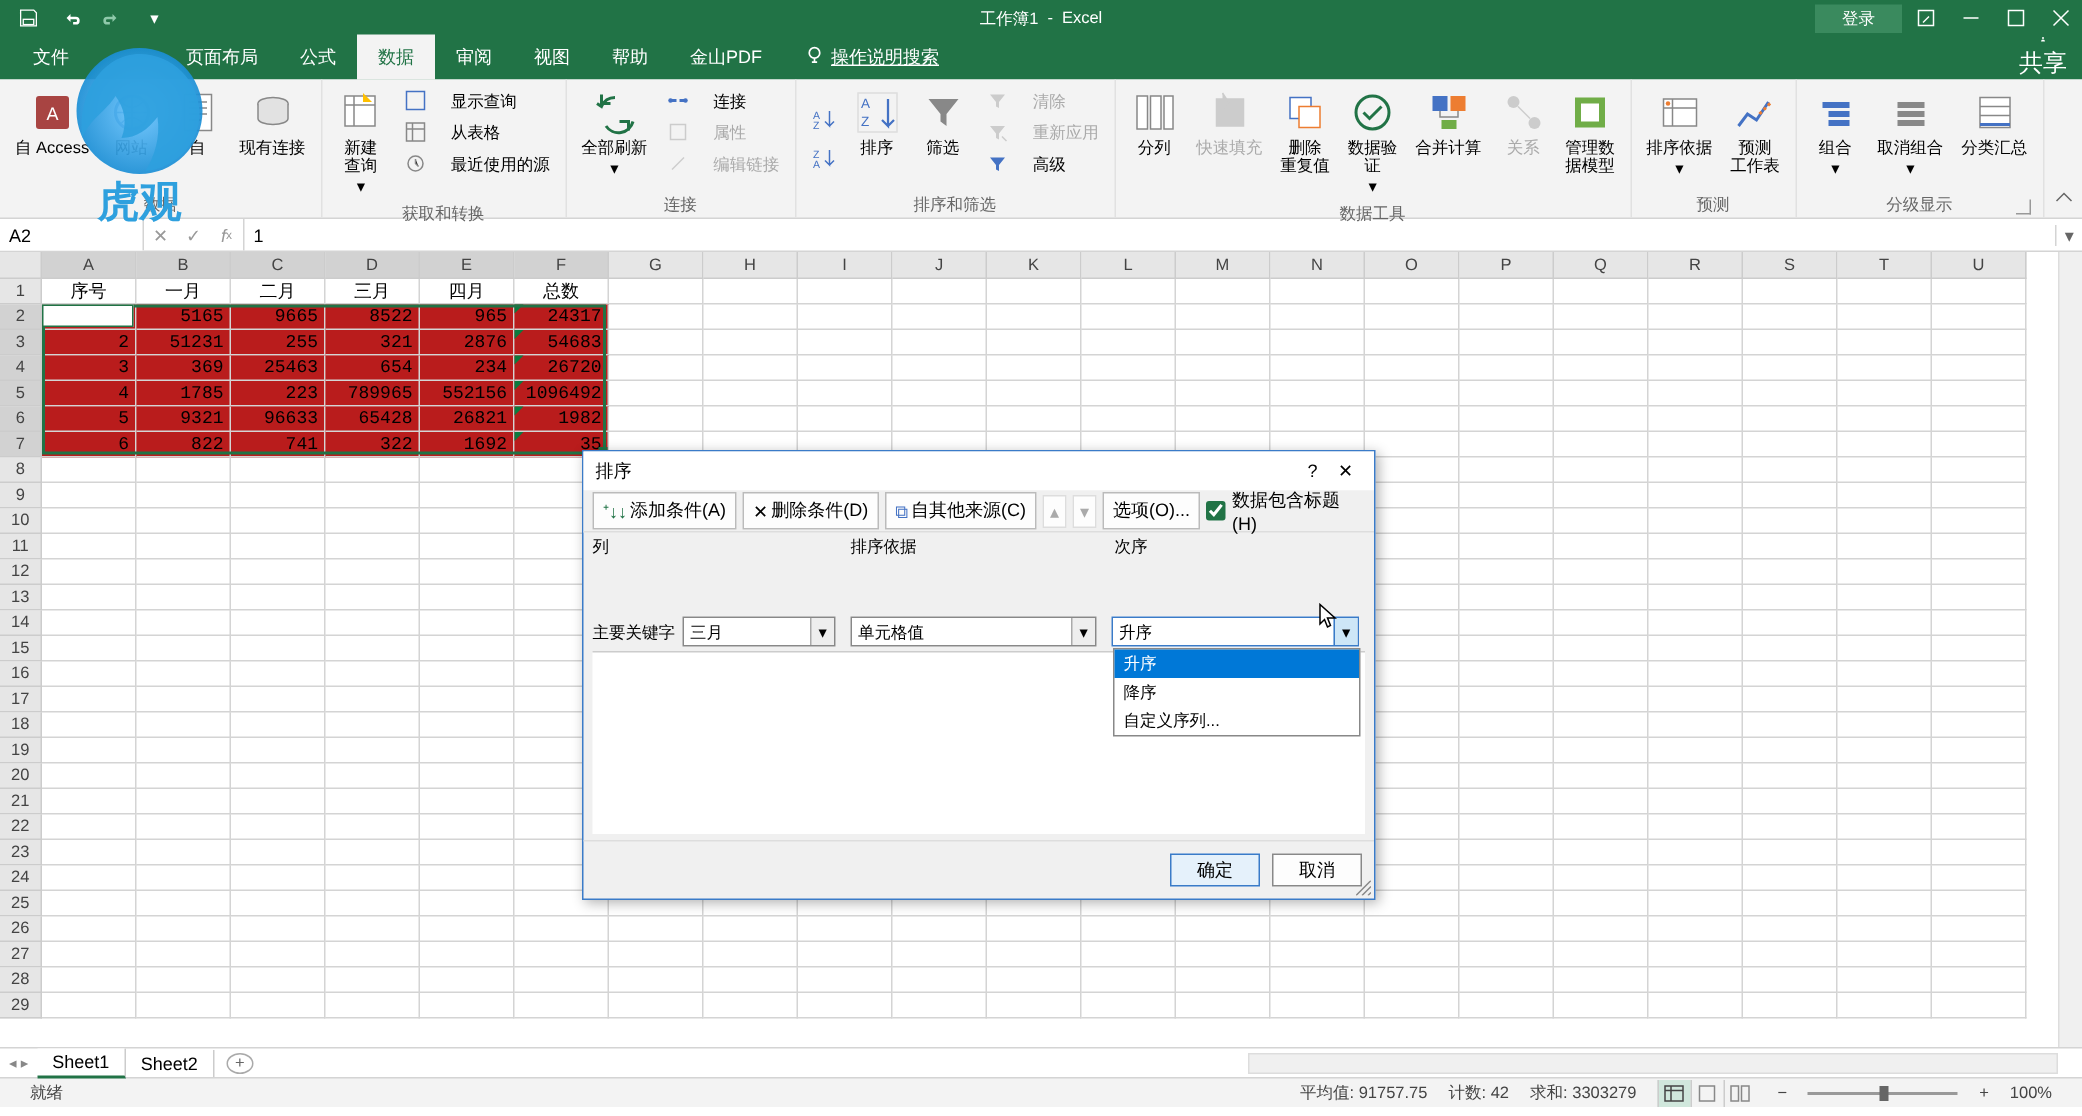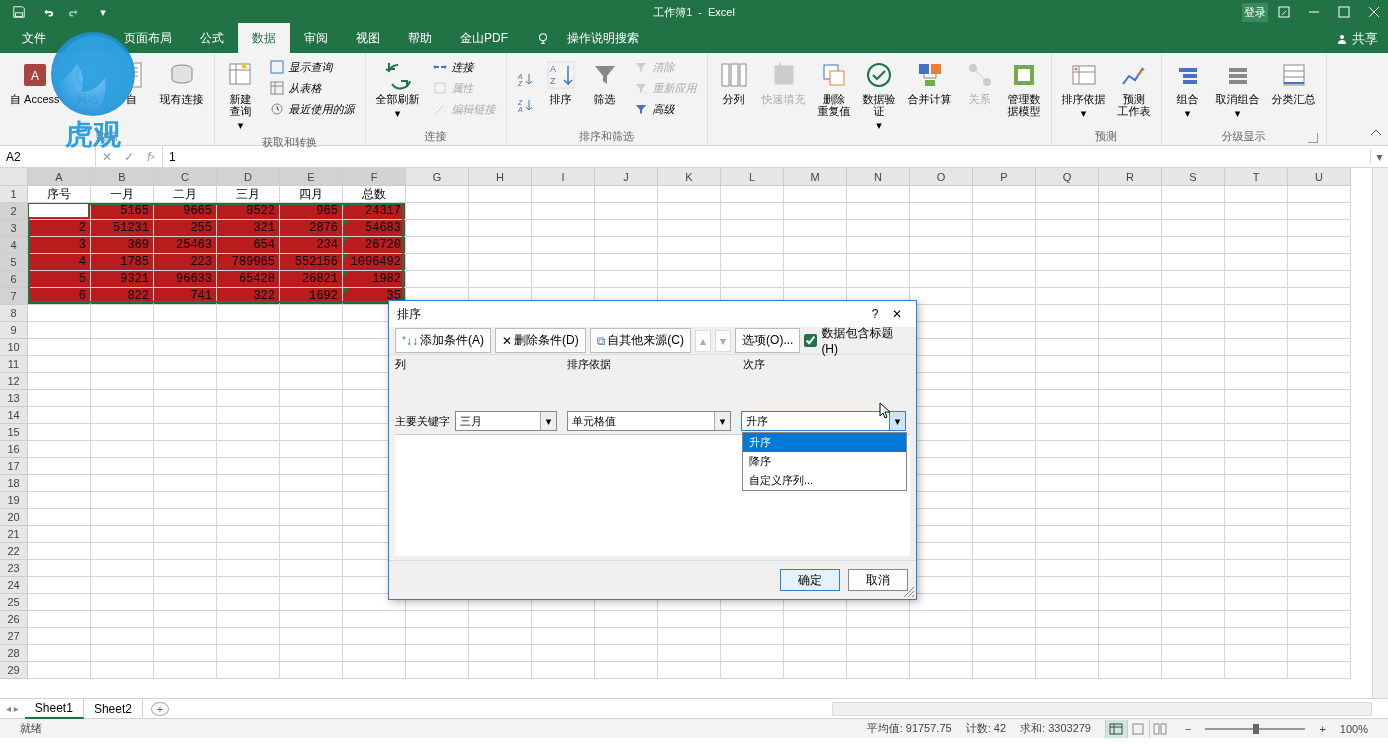--- a/index.html
+++ b/index.html
@@ -5,44 +5,44 @@
 * { margin: 0; padding: 0; box-sizing: border-box; font-family: "Microsoft YaHei", "Segoe UI", sans-serif; }
 body { width: 1388px; height: 744px; overflow: hidden; background: #fff; position: relative; }
 
 
 .titlebar { height: 24px; background: #217346; display: flex; align-items: center; color: #fff; font-size: 11px; position: relative; }
 .qat { display: flex; align-items: center; gap: 2px; padding-left: 6px; }
 .qat-btn { width: 26px; height: 22px; display: flex; align-items: center; justify-content: center; cursor: pointer; }
 .qat-btn svg { width: 14px; height: 14px; fill: #fff; }
 .title-center { position: absolute; left: 50%; transform: translateX(-50%); display: flex; gap: 6px; align-items: center; }
 .title-right { margin-left: auto; display: flex; align-items: center; gap: 2px; }
-.login-btn { background: #3a8a5e; padding: 2px 2px; font-size: 11px; }
+.login-btn { background: #3a8a5e; padding: 2px 18px; font-size: 11px; }
 .winctl { width: 28px; height: 22px; display: flex; align-items: center; justify-content: center; cursor: pointer; }
 .winctl svg { width: 12px; height: 12px; fill: #fff; stroke: #fff; }
 
 
 .tabs { height: 29px; background: #217346; display: flex; align-items: flex-end; color: #fff; font-size: 12px; padding-left: 8px; position: relative; }
 .tab { padding: 7px 14px 6px; cursor: pointer; }
 .tab.active { background: #f3f3f3; color: #217346; font-weight: normal; }
-.tab-tell { display: flex; align-items: center; gap: 17px; }
+.tab-tell { display: flex; gap: 4px; text-decoration: underline; }
 .tab-tell svg { width: 14px; height: 14px; fill: none; stroke: #fff; stroke-width: 1.3; }
-.tabs-right { position: absolute; right: 10px; top: 0; height: 100%; display: flex; align-items: center; font-size: 13px; gap: 4px; }
+.tabs-right { position: absolute; right: 10px; top: 0; height: 100%; display: flex; align-items: center; font-size: 16px; gap: 4px; flex-direction: column; }
 .tabs-right svg { width: 12px; height: 12px; fill: #fff; }
 
 
 .ribbon { height: 93px; background: #f3f3f3; border-bottom: 1px solid #d4d4d4; display: flex; position: relative; }
 .group { border-right: 1px solid #e1e1e1; display: flex; flex-direction: column; padding: 4px 6px 0; }
 .group-content { flex: 1; display: flex; gap: 4px; }
 .group-label { text-align: center; font-size: 11px; color: #666; padding: 2px 0 1px; position: relative; }
 .group-dl { position: absolute; right: 2px; bottom: 2px; width: 10px; height: 10px; border: 1px solid #999; border-top: none; border-left: none; }
 .big-btn { display: flex; flex-direction: column; align-items: center; gap: 2px; cursor: pointer; font-size: 11px; line-height: 12px; text-align: center; padding: 2px 4px; min-width: 38px; }
 .big-btn .ico { width: 32px; height: 32px; display: flex; align-items: center; justify-content: center; }
 .big-btn.muted { color: #aaa; }
 .big-btn.muted svg path, .big-btn.muted svg rect { fill: #ccc !important; stroke: #ccc !important; }
-.small-row { display: flex; align-items: center; gap: 4px; font-size: 11px; padding: 2px 4px; cursor: pointer; white-space: nowrap; font-style: italic; }
+.small-row { display: flex; align-items: center; gap: 16px; font-size: 11px; padding: 2px 4px; cursor: pointer; white-space: nowrap; }
 .small-row.muted { color: #aaa; }
 .small-row .sico { width: 16px; height: 16px; display: flex; align-items: center; justify-content: center; }
 .vstack { display: flex; flex-direction: column; gap: 1px; }
 .ribbon-collapse { position: absolute; right: 6px; bottom: 2px; cursor: pointer; }
 
 
 .watermark { position: absolute; left: 28px; top: 24px; width: 130px; height: 130px; pointer-events: none; z-index: 5; }
 
 
 .fbar { height: 22px; border-bottom: 1px solid #d4d4d4; display: flex; align-items: center; font-size: 12px; }
@@ -475,20 +475,21 @@
           <div class="ico">
             <svg width="30" height="30">
               <rect x="5" y="5" width="20" height="20" fill="#70ad47"></rect>
               <rect x="9" y="9" width="12" height="12" fill="#fff"></rect>
             </svg>
           </div>
           <span style="white-space:pre">管理数
 据模型</span>
         </div>
     </div>
+    <div class="group-label">数据工具</div>
   </div>
 
   <div class="group">
     <div class="group-content">
       <div class="big-btn">
           <div class="ico">
             <svg width="30" height="30">
               <rect x="4" y="6" width="22" height="18" fill="#fff" stroke="#888"></rect>
               <path d="M4 12h22M10 6v18" stroke="#888"></path>
               <circle cx="7" cy="9" r="1.5" fill="#ed7d31"></circle>

